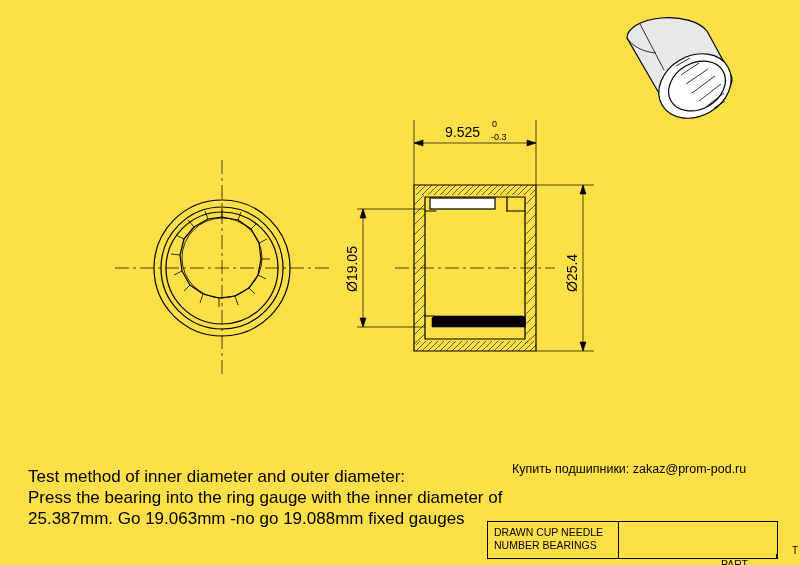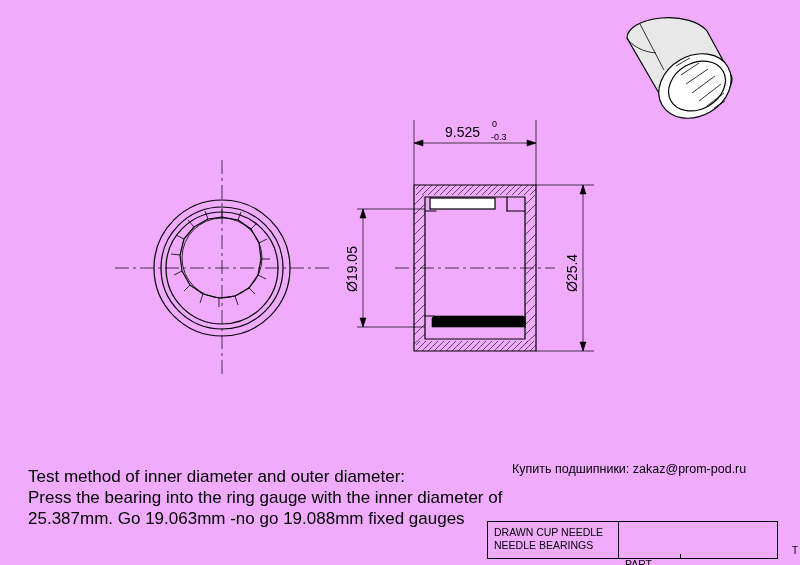--- a/index.html
+++ b/index.html
@@ -8,21 +8,21 @@
     background: #ffffff;
   }
   body {
     font-family: "Liberation Sans", sans-serif;
     color: #000000;
   }
   #page {
     position: relative;
     width: 800px;
     height: 565px;
-    background: #f0abfc;
+    background: #fde047;
     overflow: hidden;
   }
   svg.drawing {
     position: absolute;
     left: 0;
     top: 0;
     width: 800px;
     height: 565px;
   }
   .ln {
@@ -97,20 +97,21 @@
   }
   .titleblock {
     position: absolute;
     left: 487px;
     top: 521px;
     width: 291px;
     height: 38px;
     border: 1px solid #000000;
     box-sizing: border-box;
     display: flex;
+    justify-content: space-between;
   }
   .tb-cell-desc {
     width: 131px;
     border-right: 1px solid #000000;
     box-sizing: border-box;
     padding: 4px 0 0 6px;
     font-size: 10.5px;
     line-height: 13px;
   }
   .tb-cell-partlabel {
@@ -337,21 +338,21 @@
 
   <div class="note">Test method of inner diameter and outer diameter:
 Press the bearing into the ring gauge with the inner diameter of
 25.387mm.   Go 19.063mm -no go 19.088mm fixed gauges</div>
 
   <div class="promo">Купить подшипники: zakaz@prom-pod.ru</div>
 
   <div class="titleblock">
     <div class="tb-cell-desc">
       <div>DRAWN CUP NEEDLE</div>
-      <div>NEEDLE BEARINGS</div>
+      <div>NUMBER BEARINGS</div>
     </div>
     <div class="tb-cell-partlabel">
       <div>PART</div>
       <div>DRAWN</div>
     </div>
   </div>
 
   <div class="edge-mark">T</div>
 
 </div>

